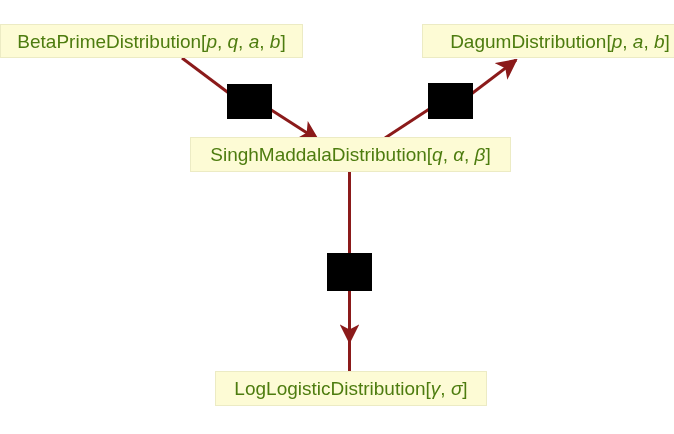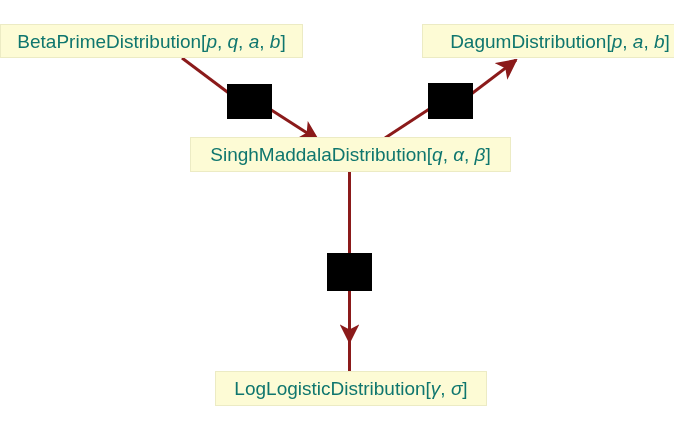--- a/index.html
+++ b/index.html
@@ -21,21 +21,21 @@
     left: 0;
     top: 0;
     width: 674px;
     height: 434px;
   }
   .node-box {
     position: absolute;
     box-sizing: border-box;
     background: #fdfbd5;
     border: 1px solid #ecebc4;
-    color: #0f766e;
+    color: #4d7c0f;
     font-size: 19px;
     line-height: 1;
     white-space: nowrap;
     display: flex;
     align-items: center;
     justify-content: center;
     padding: 0 9px;
   }
   .node-box .ital {
     font-style: italic;

